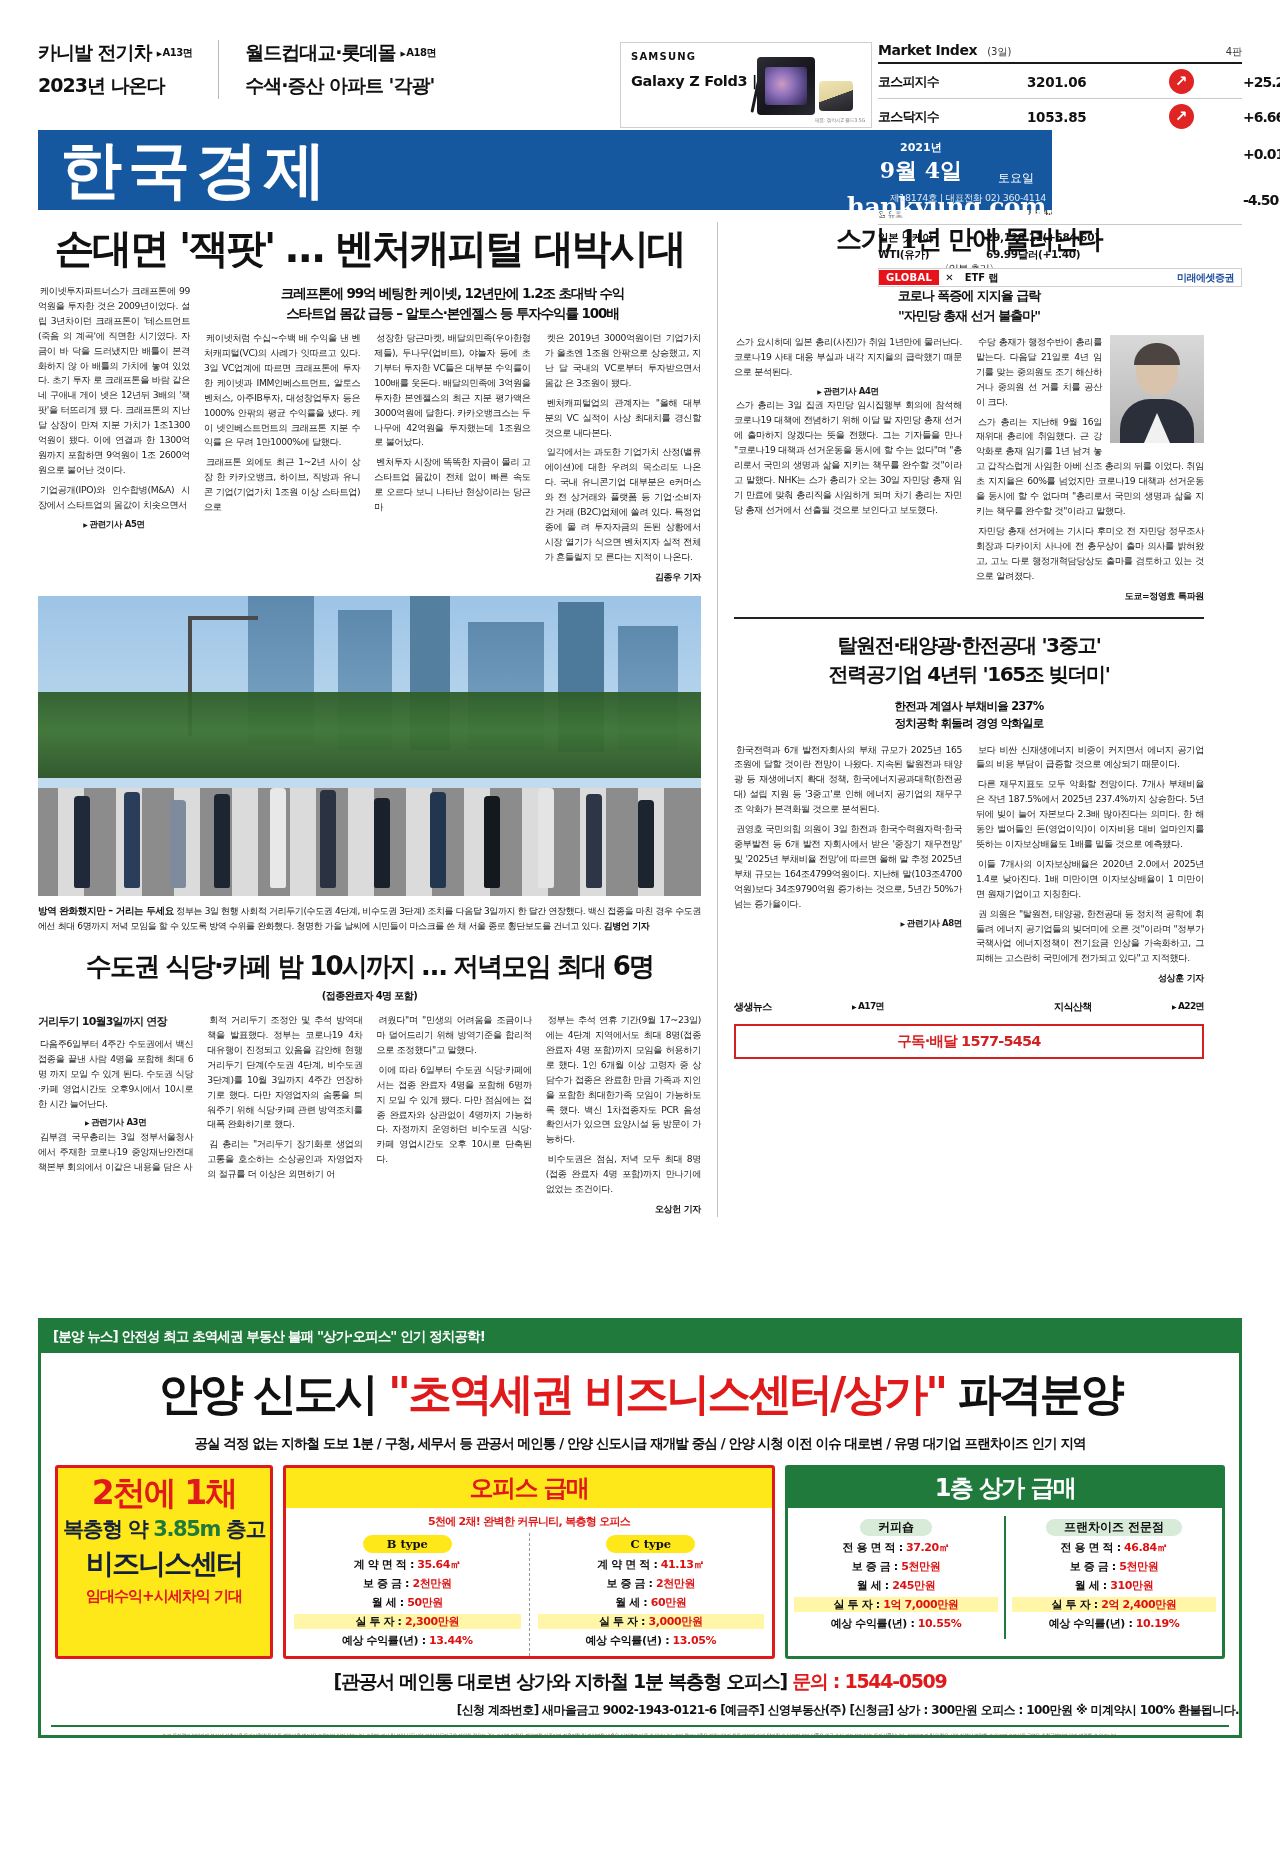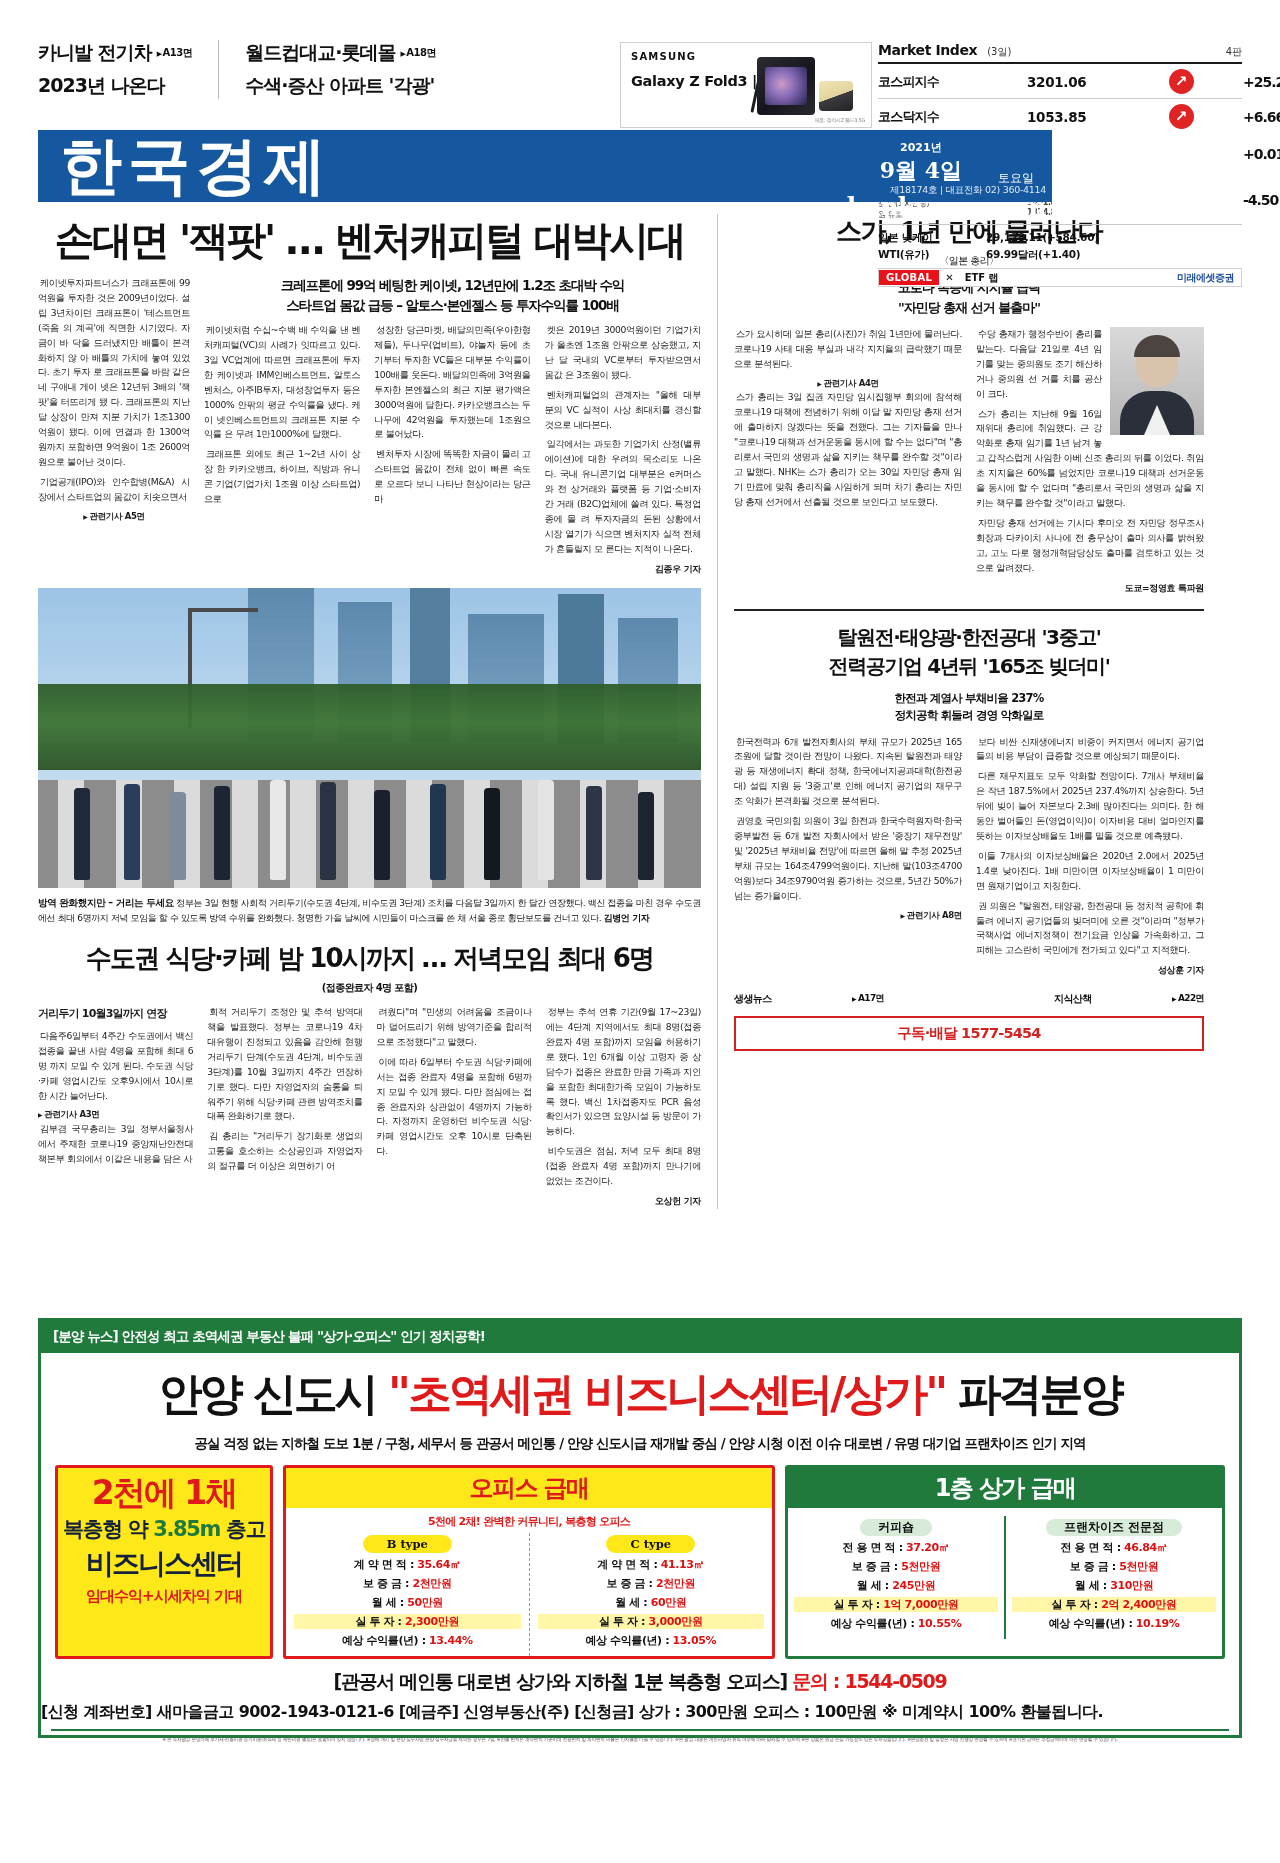--- a/index.html
+++ b/index.html
@@ -68,21 +68,21 @@
   .mk-frow { display:flex; font-size:10.5px; padding: 1.5px 0; letter-spacing:-0.3px;}
   .mk-fname { flex:0 0 108px; font-weight:700; }
   .mk-fval { font-weight:600; }
   .mk-banner { margin-top:5px; height:19px; background:#fff; border:1px solid #d0d0d0; display:flex; align-items:center; }
   .mk-b1 { background:#e8131a; color:#fff; font-size:10px; font-weight:800; padding: 2px 7px; letter-spacing:0.3px;}
   .mk-b2 { font-size:10px; font-weight:800; padding:0 6px; }
   .mk-b3 { font-size:10px; font-weight:700; padding:0 5px; }
   .mk-b4 { margin-left:auto; font-size:10px; color:#1f4e9c; font-weight:700; padding-right:7px; letter-spacing:-0.5px;}
 
   
-  .masthead { position:relative; height: 72px; background:#15589f; margin-top: 4px; display:flex; align-items:center; }
+  .masthead { position:relative; height: 80px; background:#15589f; margin-top: 4px; display:flex; align-items:center; }
   .mh-logo { font-family:"Liberation Sans", sans-serif; font-size: 62px; font-weight: 800; color:#fff;
              letter-spacing: 6px; padding-left: 22px; line-height:1; }
   .mh-date { position:absolute; right: 280px; top: 10px; text-align:center; color:#fff; }
   .mh-y { font-size: 11px; font-weight:600; }
   .mh-md { font-size: 22px; font-weight: 700; margin-top:1px; font-family:"DejaVu Serif", serif;}
   .mh-dow { position:absolute; right: 208px; top: 40px; color:#fff; font-size: 12px; }
   .mh-url { position:absolute; right: 196px; top: 40px; color:#fff; font-size: 25px; font-family:"DejaVu Serif", serif; font-weight:600; letter-spacing:-0.5px;}
   .mh-meta { position:absolute; right: 196px; bottom: 5px; color:#dce8f5; font-size: 9.5px; letter-spacing:-0.3px;}
   .mh-right { position:absolute; right:0; top:0; width: 190px; height: 88px; background:#fff; }
 
@@ -173,21 +173,21 @@
   .ao-line .v { color:#d11; }
   .ao-hl { background:#fff6a8; }
   .ad-shop { flex:0 0 440px; border:3px solid #1f7a3c; border-radius:3px; }
   .as-head { background:#1f7a3c; text-align:center; color:#fff; font-size: 24px; font-weight:800; letter-spacing:-1.6px; padding: 4px 0;}
   .as-types { display:flex; padding-top:8px;}
   .as-t { flex:1; text-align:center; padding: 0 6px 8px;}
   .as-t + .as-t { border-left: 2px solid #1f7a3c; }
   .as-badge { display:inline-block; background:#d8ead8; border-radius:10px; padding: 0 18px; font-size: 12px; font-weight:700; font-family:"DejaVu Serif", serif;}
   .ad-contact { text-align:center; margin-top: 10px; font-size: 19px; font-weight:800; letter-spacing:-1.3px;}
   .ad-contact .red { color:#e01a1a; }
-  .ad-fine1 { text-align:left; font-size: 16px; font-weight:700; margin-top: 7px; letter-spacing:-0.6px;}
+  .ad-fine1 { text-align:right; font-size: 12px; font-weight:700; margin-top: 7px; letter-spacing:-0.6px;}
   .ad-fine2 { text-align:center; font-size: 4.6px; color:#555; margin-top: 6px; padding: 0 10px; line-height:1.5; letter-spacing:-0.2px;}
   .ad-sep { height:2px; background:#1f7a3c; margin: 6px 10px 0; }
 </style>
 </head>
 <body>
 
 <div class="page">
 
   <div class="topstrip">
     <div class="teasers">
@@ -380,21 +380,21 @@
         <span class="cap-by">김병언 기자</span>
       </div>
 
       <h2 class="head2">수도권 식당·카페 밤 10시까지 … 저녁모임 최대 6명</h2>
       <div class="head2sub">(접종완료자 4명 포함)</div>
 
       <div class="bot-cols">
         <div class="col">
           <div class="bot-lead">거리두기 10월3일까지 연장</div>
           <p>다음주6일부터 4주간 수도권에서 백신 접종을 끝낸 사람 4명을 포함해 최대 6명 까지 모일 수 있게 된다. 수도권 식당·카페 영업시간도 오후9시에서 10시로 한 시간 늘어난다.</p>
-          <div class="refline" style="text-align:left">관련기사 A3면</div>
+          <div class="refline" style="text-align:center">관련기사 A3면</div>
           <p>김부겸 국무총리는 3일 정부서울청사에서 주재한 코로나19 중앙재난안전대 책본부 회의에서 이같은 내용을 담은 사</p>
         </div>
         <div class="col">
           <p>회적 거리두기 조정안 및 추석 방역대책을 발표했다. 정부는 코로나19 4차 대유행이 진정되고 있음을 감안해 현행 거리두기 단계(수도권 4단계, 비수도권 3단계)를 10월 3일까지 4주간 연장하기로 했다. 다만 자영업자의 숨통을 틔워주기 위해 식당·카페 관련 방역조치를 대폭 완화하기로 했다.</p>
           <p>김 총리는 "거리두기 장기화로 생업의 고통을 호소하는 소상공인과 자영업자의 절규를 더 이상은 외면하기 어</p>
         </div>
         <div class="col">
           <p>려웠다"며 "민생의 어려움을 조금이나마 덜어드리기 위해 방역기준을 합리적으로 조정했다"고 말했다.</p>
           <p>이에 따라 6일부터 수도권 식당·카페에서는 접종 완료자 4명을 포함해 6명까지 모일 수 있게 됐다. 다만 점심에는 접종 완료자와 상관없이 4명까지 가능하다. 자정까지 운영하던 비수도권 식당·카페 영업시간도 오후 10시로 단축된다.</p>
         </div>

